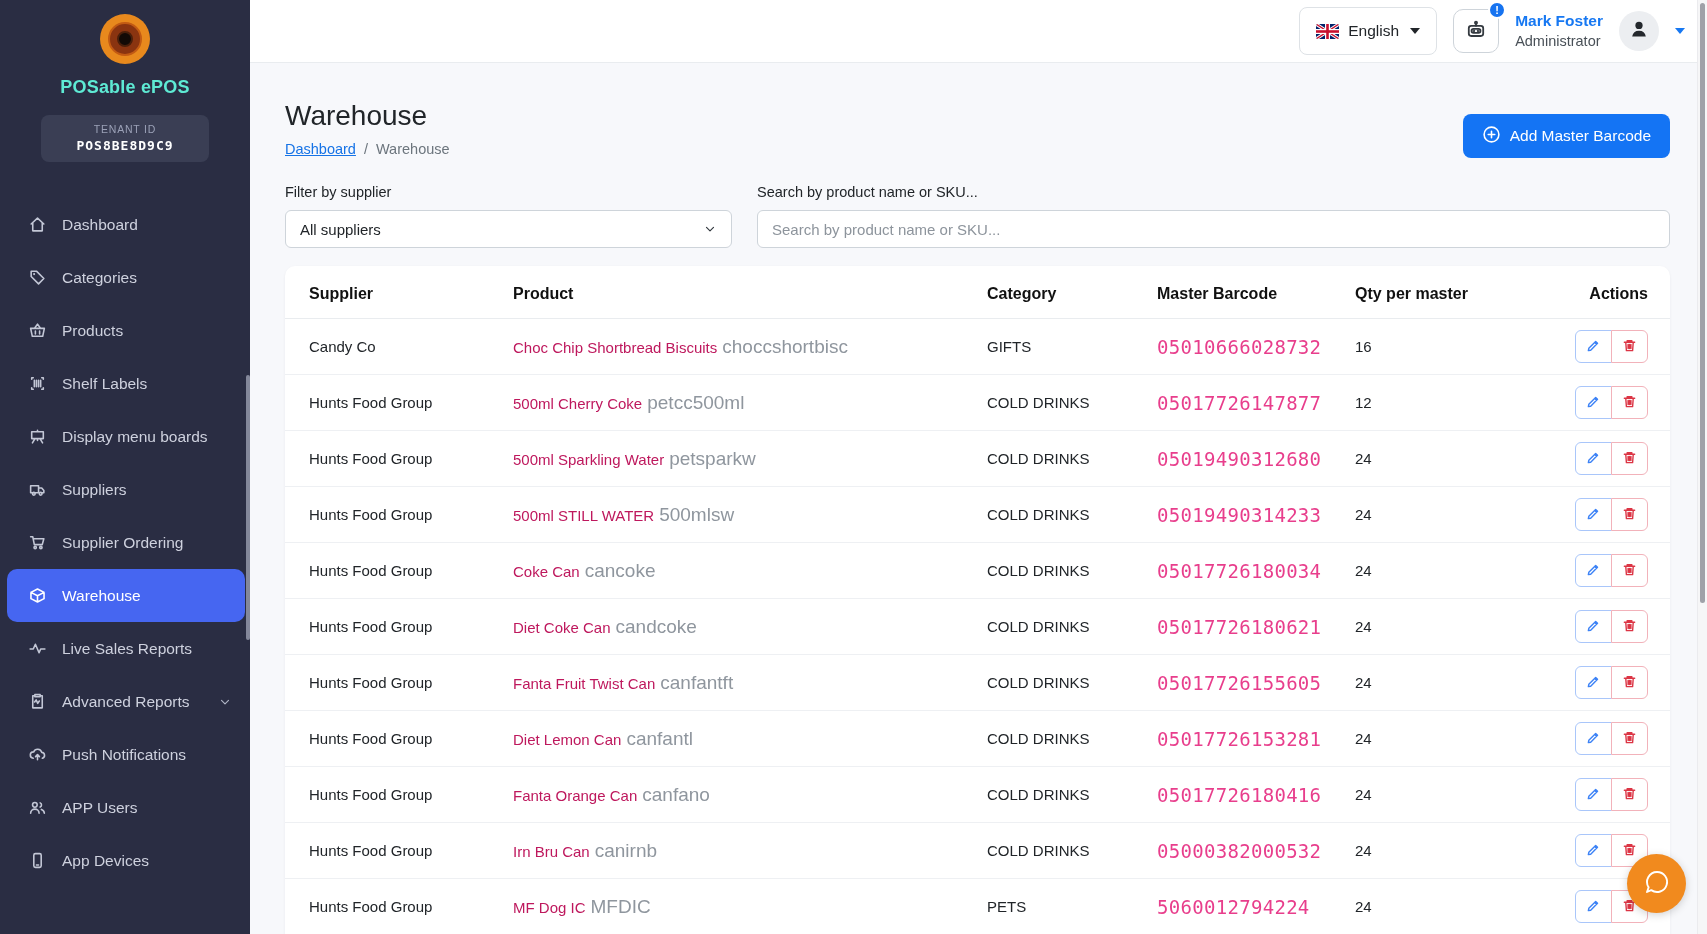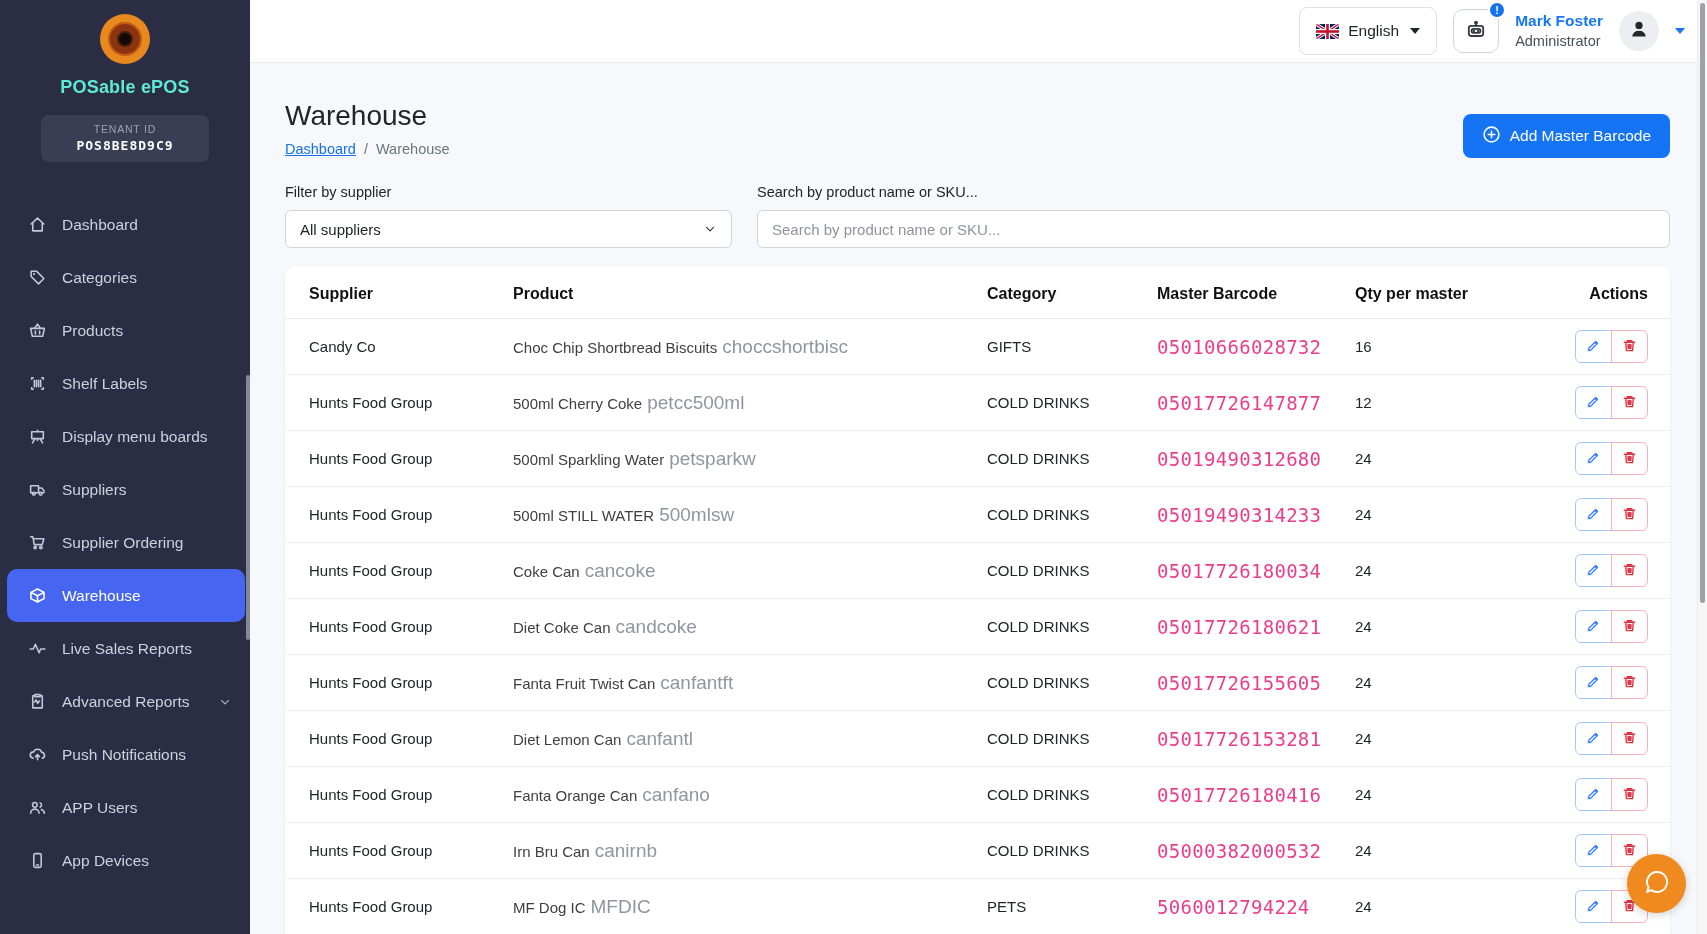--- a/index.html
+++ b/index.html
@@ -59,21 +59,21 @@
 
   
   .card { margin-top:18px; background:#fff; border-radius:10px; box-shadow:0 1px 3px rgba(20,30,50,.06); overflow:hidden; }
   table { width:100%; border-collapse:collapse; table-layout:fixed; }
   col.w-supplier{width:216px;} col.w-product{width:474px;} col.w-category{width:170px;} col.w-barcode{width:198px;} col.w-qty{width:210px;} col.w-actions{width:auto;}
   thead th { text-align:left; font-size:16px; font-weight:bold; color:#111; padding:19px 12px 15px; border-bottom:1px solid #e9ecef; }
   th.first, td.first { padding-left:24px; }
   th.c-actions, td.c-actions { text-align:right; padding-right:22px; }
   tbody td { font-size:15px; color:#212529; padding:11px 12px; border-bottom:1px solid #eef0f3; height:47px; }
   tbody tr:last-child td { border-bottom:none; }
-  .pname { color:#404040; }
+  .pname { color:#be185d; }
   .sku { color:#8f969e; font-size:19px; margin-left:5px; }
   .c-barcode { font-family:"DejaVu Sans Mono", monospace; font-size:19px; color:#e83e8c; letter-spacing:.3px; }
   .btn-group { display:inline-flex; }
   .btn-group button { width:37px; height:33px; background:#fff; display:inline-flex; align-items:center; justify-content:center; cursor:pointer; }
   .btn-edit { border:1px solid #a9c6fa; border-radius:6px 0 0 6px; color:#3c82f6; }
   .btn-delete { border:1px solid #f2b2ba; border-radius:0 6px 6px 0; color:#dc3545; margin-left:-1px; }
 
   
   .chat-fab { position:absolute; left:1627px; top:854px; width:59px; height:59px; border-radius:50%; background:#f18a1e; display:flex; align-items:center; justify-content:center; color:#fff; z-index:10; cursor:pointer; box-shadow:0 2px 8px rgba(0,0,0,.18); }
   .page-scrollbar { position:absolute; right:0; top:0; width:10px; height:934px; background:#f6f6f7; border-left:1px solid #ebebee; z-index:20; }

